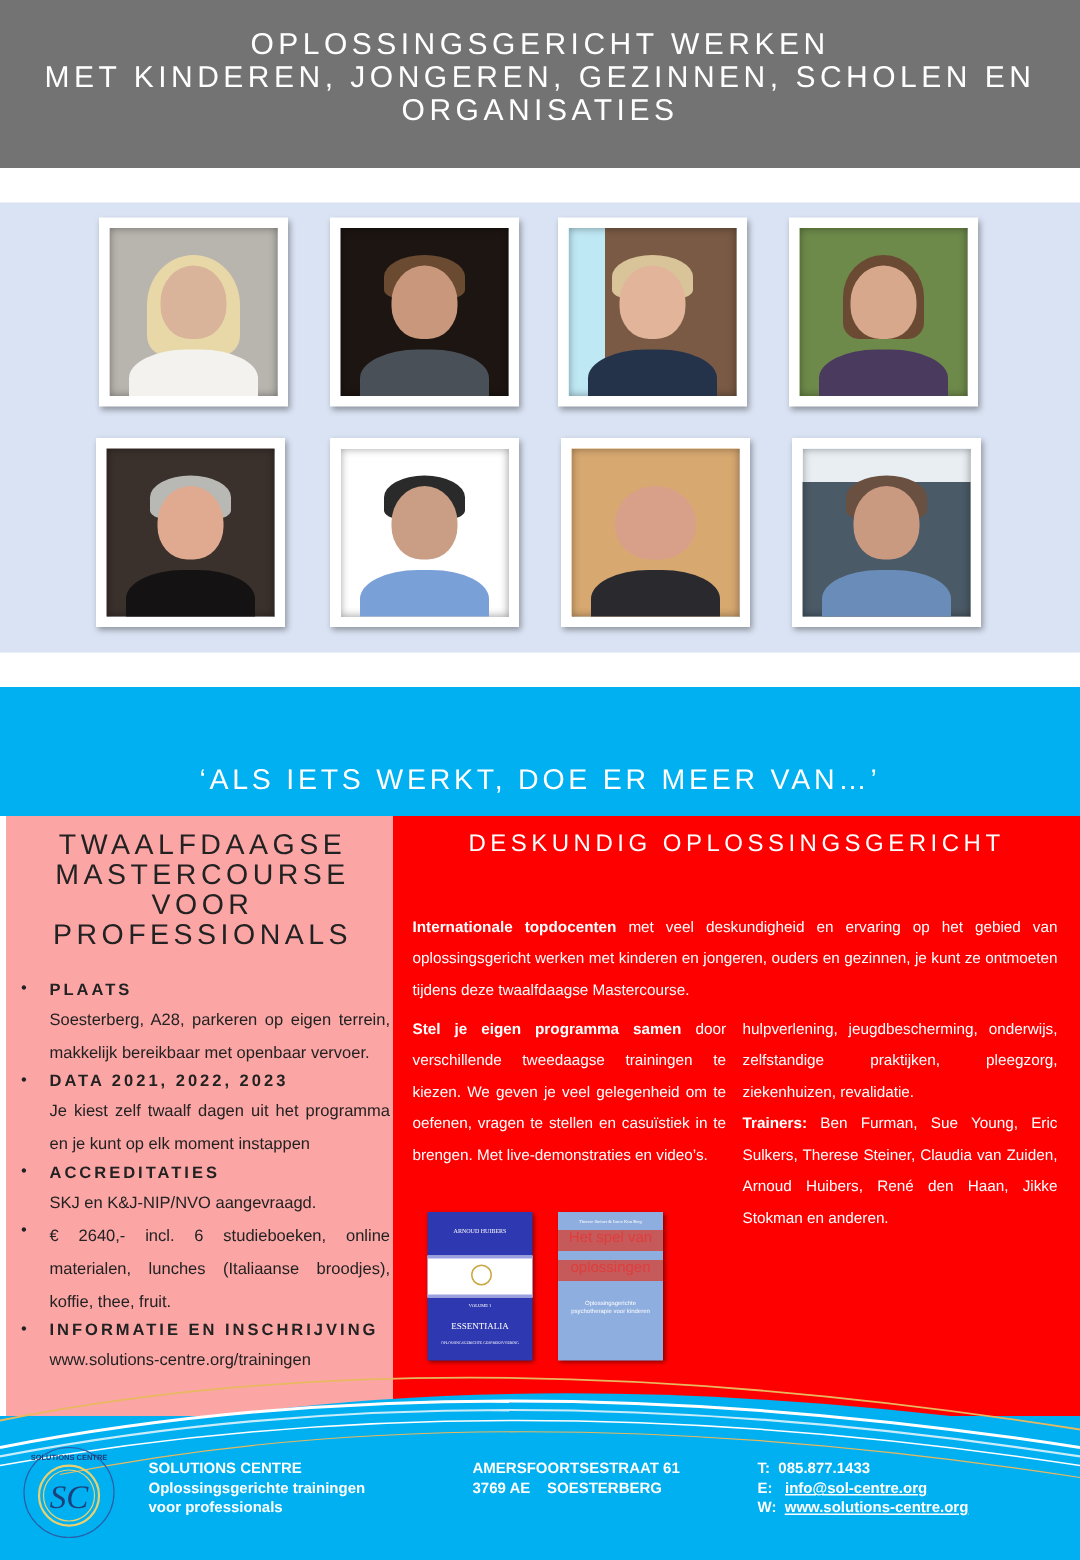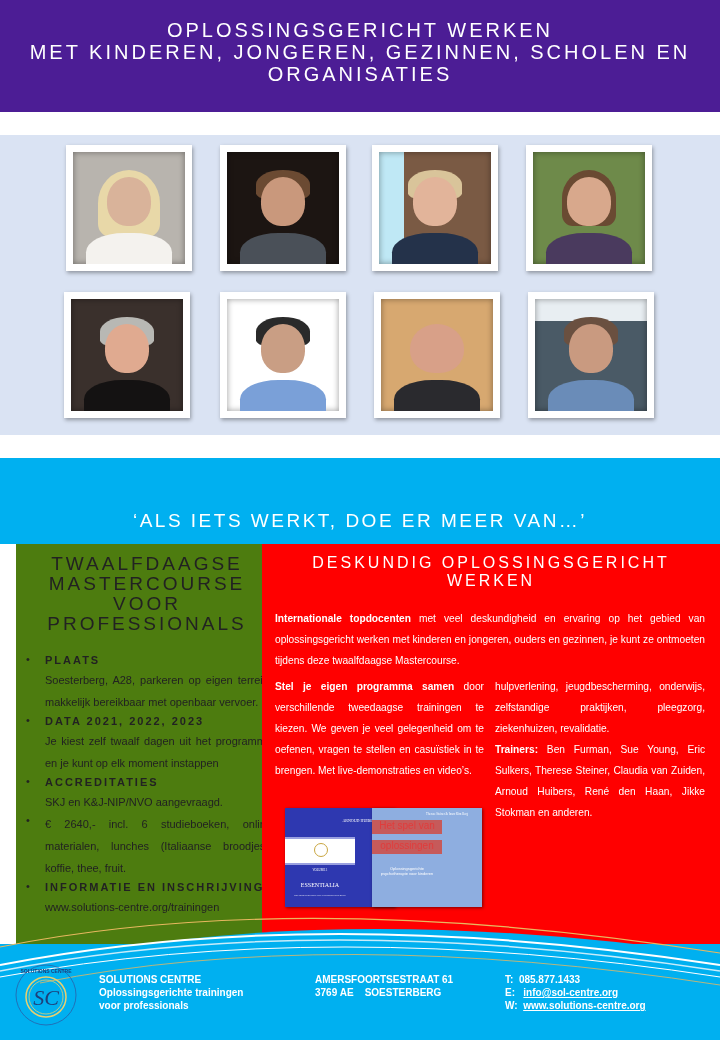--- a/index.html
+++ b/index.html
@@ -1,41 +1,41 @@
 <!DOCTYPE html>
 <html><head>
 <meta charset="utf-8">
 <style>
   html, body { margin:0; padding:0; }
   body { width:720px; height:1040px; position:relative; overflow:hidden; background:#ffffff; font-family:"Liberation Sans", sans-serif; }
-  .header { position:absolute; left:0; top:0; width:720px; height:112px; background:#4c1d95; color:#ffffff; text-align:center; }
+  .header { position:absolute; left:0; top:0; width:720px; height:112px; background:#737373; color:#ffffff; text-align:center; }
   .header .t { font-size:20px; letter-spacing:3px; line-height:22px; }
   .header .t1 { padding-top:19px; }
   .photos { position:absolute; left:0; top:135px; width:720px; height:300px; background:#dae3f3; }
   .photo { position:absolute; width:126px; height:126px; background:#fff; box-shadow:1px 2px 4px rgba(0,0,0,0.35); }
   .photo .inner { position:absolute; left:7px; top:7px; right:7px; bottom:7px; box-shadow:inset 0 0 6px rgba(0,0,0,0.4); overflow:hidden; }
   .photo .head { position:absolute; left:50%; top:22%; width:40%; height:44%; margin-left:-20%; border-radius:50% 50% 45% 45%; }
   .photo .body { position:absolute; left:12%; bottom:-10%; width:76%; height:38%; border-radius:45% 45% 0 0; }
   .photo .hair { position:absolute; left:50%; top:16%; width:48%; height:26%; margin-left:-24%; border-radius:50% 50% 20% 20%; }
   .blueband { position:absolute; left:0; top:458px; width:720px; height:86px; background:#00b0f0; }
   .quote { position:absolute; left:0; top:510px; width:720px; text-align:center; color:#ffffff; font-size:19px; letter-spacing:2.5px; }
-  .leftcol { position:absolute; left:16px; top:544px; width:262px; height:400px; background:#4d7c0f; }
+  .leftcol { position:absolute; left:4px; top:544px; width:262px; height:400px; background:#fca5a5; }
   .leftcol h2 { margin:0; padding-top:10px; font-weight:normal; font-size:19px; letter-spacing:3px; line-height:20px; text-align:center; color:#222; }
   .leftcol ul { list-style:none; margin:18px 0 0 0; padding:0; }
   .leftcol li { position:relative; padding-left:29px; font-size:11px; color:#222; }
   .leftcol li .bullet { position:absolute; left:10px; top:1px; font-size:11px; }
   .leftcol li .lbl { font-weight:bold; letter-spacing:2px; line-height:17px; display:block; }
   .leftcol li .val { line-height:22px; display:block; padding-right:6px; text-align:justify; }
   .rightcol { position:absolute; left:262px; top:544px; width:458px; height:400px; background:#ff0000; color:#ffffff; }
   .rightcol h2 { margin:0; padding-top:10px; font-weight:normal; font-size:16px; letter-spacing:3px; line-height:18px; text-align:center; }
   .rightcol p { margin:0; font-size:10.2px; line-height:21px; text-align:justify; }
   .p1 { position:absolute; left:13px; top:64px; width:430px; }
   .p2 { position:absolute; left:13px; top:132px; width:209px; }
   .p3 { position:absolute; left:233px; top:132px; width:210px; }
-  .book { position:absolute; box-shadow:1px 1px 3px rgba(0,0,0,0.5); font-family:"Liberation Serif", serif; color:#fff; text-align:center;padding-left:40px; }
+  .book { position:absolute; box-shadow:1px 1px 3px rgba(0,0,0,0.5); font-family:"Liberation Serif", serif; color:#fff; text-align:center; }
   .book1 { left:23px; top:264px; width:70px; height:99px; background:#2e38b0; }
   .book1 .band { position:absolute; left:0; top:29px; width:70px; height:24px; background:#fff; border-top:2px solid #9aa0e0; border-bottom:2px solid #9aa0e0; }
   .book1 .logo { position:absolute; left:29px; top:4px; width:12px; height:12px; border:1px solid #c9a640; border-radius:50%; }
   .book2 { left:110px; top:264px; width:70px; height:99px; background:#8eaee0; }
   .book2 .stripe { position:absolute; left:0; width:70px; height:14px; background:#c65a5a; }
   .footer { position:absolute; left:0; top:944px; width:720px; height:96px; background:#00b0f0; }
   .swoosh { position:absolute; left:0; top:905px; width:720px; height:85px; }
   .ftxt { position:absolute; color:#fff; font-size:10px; font-weight:bold; line-height:13px; font-family:"Liberation Sans", sans-serif; }
   .ftxt a { color:#fff; text-decoration:underline;margin-top:15px; }
   .logo-c { position:absolute; left:14px; top:963px; width:64px; height:64px; }
@@ -140,21 +140,20 @@
       <span class="bullet">•</span>
       <span class="lbl">INFORMATIE EN INSCHRIJVING</span>
       <span class="val">www.solutions-centre.org/trainingen</span>
     </li>
   </ul>
 </div>
 
 <div class="rightcol">
   <h2>
     <div>DESKUNDIG OPLOSSINGSGERICHT</div>
-    <div>WERKEN</div>
   </h2>
   <p class="p1"><b>Internationale topdocenten</b><span> met veel deskundigheid en ervaring op het gebied van oplossingsgericht werken met kinderen en jongeren, ouders en gezinnen, je kunt ze ontmoeten tijdens deze twaalfdaagse Mastercourse.</span></p>
   <p class="p2"><b>Stel je eigen programma samen</b><span> door verschillende tweedaagse trainingen te kiezen. We geven je veel gelegenheid om te oefenen, vragen te stellen en casuïstiek in te brengen. Met live-demonstraties en video’s.</span></p>
   <p class="p3"><span>hulpverlening, jeugdbescherming, onderwijs, zelfstandige praktijken, pleegzorg, ziekenhuizen, revalidatie.</span><br><b>Trainers:</b><span> Ben Furman, Sue Young, Eric Sulkers, Therese Steiner, Claudia van Zuiden, Arnoud Huibers, René den Haan, Jikke Stokman en anderen.</span></p>
 
   <div class="book book1">
     <div style="font-size:4px;margin-top:10px;">ARNOUD HUIBERS</div>
     <div class="band">
         <div class="logo"></div>
       </div>

